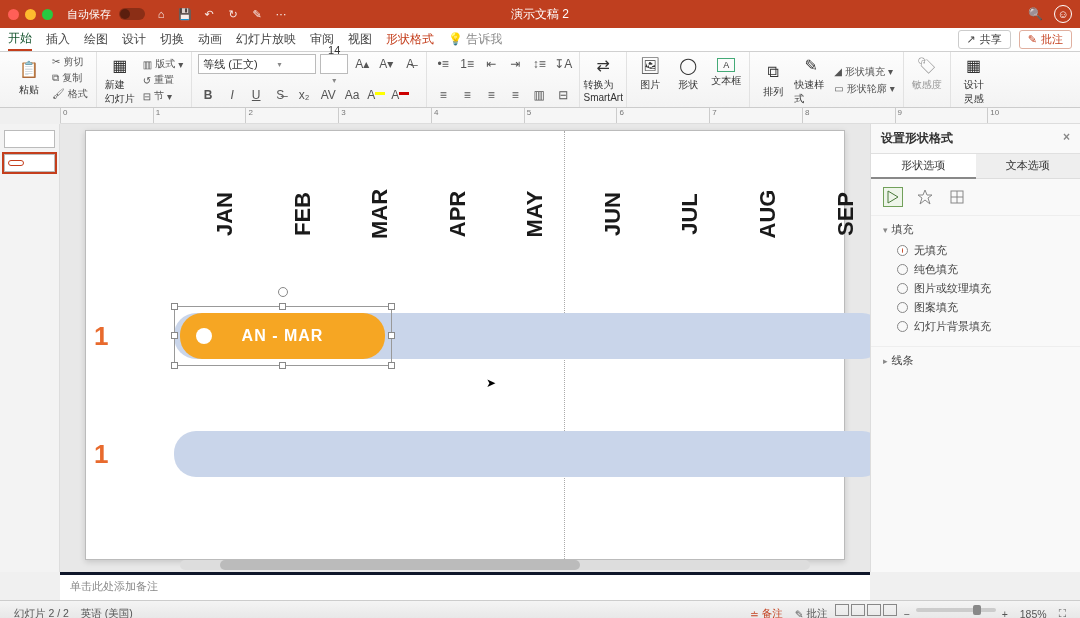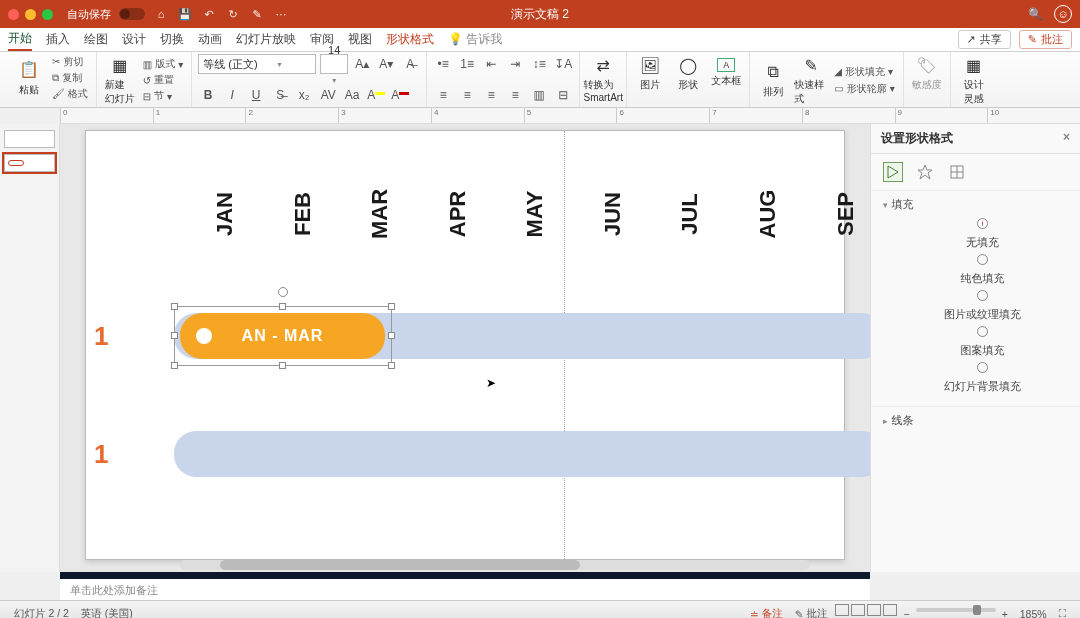--- a/index.html
+++ b/index.html
@@ -88,26 +88,26 @@
 .pane-tab{ flex:1; text-align:center; padding:4px; font-size:11px; background:#eee; border-bottom:1px solid #ddd;}
 .pane-tab.active{ background:#fff; border-bottom:2px solid #888;}
 .pane-icons{ display:flex; gap:12px; padding:8px 12px; }
 .pic{ width:20px; height:20px; display:flex; align-items:center; justify-content:center; border:1px solid transparent; color:#4a7a3a;}
 .pic.active{ border:1px solid #71a05a; background:#eef5ea;}
 .sect{ padding:6px 12px; border-top:1px solid #eee;}
 .sect-h{ font-size:11px; color:#444; display:flex; align-items:center; gap:4px; cursor:pointer;}
 .sect-h::before{content:"▾"; font-size:9px; color:#888;}
 .sect-h.collapsed::before{content:"▸";}
 .radio-list{ padding:4px 0 4px 14px; }
-.radio-item{ display:flex; align-items:center; gap:6px; font-size:11px; color:#444; padding:2px 0;flex-direction:column;}
+.radio-item{ display:flex; align-items:center; gap:6px; font-size:11px; color:#444; padding:2px 0;}
 .rd{ width:11px;height:11px;border:1px solid #888;border-radius:50%; display:inline-flex; align-items:center; justify-content:center;}
 .rd.sel::after{content:"";width:5px;height:5px;border-radius:50%;background:#c43e1c;}
 
 
-.notes{ height:28px; background:#fff; border-top:7px solid #0f172a; padding:4px 10px; font-size:11px; color:#888; margin-left:60px; margin-right:210px;}
+.notes{ height:28px; background:#fff; border-top:3px solid #0f172a; padding:4px 10px; font-size:11px; color:#888; margin-left:60px; margin-right:210px;}
 
 
 .status{ height:18px; background:linear-gradient(#f4f4f4,#e8e8e8); border-top:1px solid #ccc; display:flex; align-items:center; padding:0 8px; font-size:10.5px; color:#555;}
 .status .sp{flex:1;}
 .sbtn{padding:0 6px; display:flex; align-items:center; gap:3px; height:18px;margin-top:8px;}
 .sbtn.accent{color:#c43e1c;}
 .view-ic{width:14px;height:12px;border:1px solid #888; margin:0 1px;}
 .zoom-track{width:80px;height:4px;background:#ccc;position:relative;border-radius:2px;}
 .zoom-thumb{position:absolute;top:-3px;left:72%;width:8px;height:10px;background:#888;border-radius:2px;}
 
@@ -351,20 +351,24 @@
     </div>
     <div class="hscroll">
         <div class="thumb-bar"></div>
       </div>
   </div>
 
   <div class="pane">
     <div class="pane-title">
       <span>设置形状格式</span>
       <span style="cursor:pointer;color:#888;">×</span>
+    </div>
+    <div class="pane-tabs">
+      <div class="pane-tab active">形状选项</div>
+      <div class="pane-tab">文本选项</div>
     </div>
     <div class="pane-icons">
       <div class="pic active">
           <svg width="16" height="16">
             <path d="M3 2 L13 8 L3 14 Z" fill="none" stroke="#4a7a3a"></path>
           </svg>
         </div>
       <div class="pic">
           <svg width="16" height="16">
             <polygon points="8,1 10,6 15,6 11,9 13,15 8,11 3,15 5,9 1,6 6,6" fill="none" stroke="#888"></polygon>

